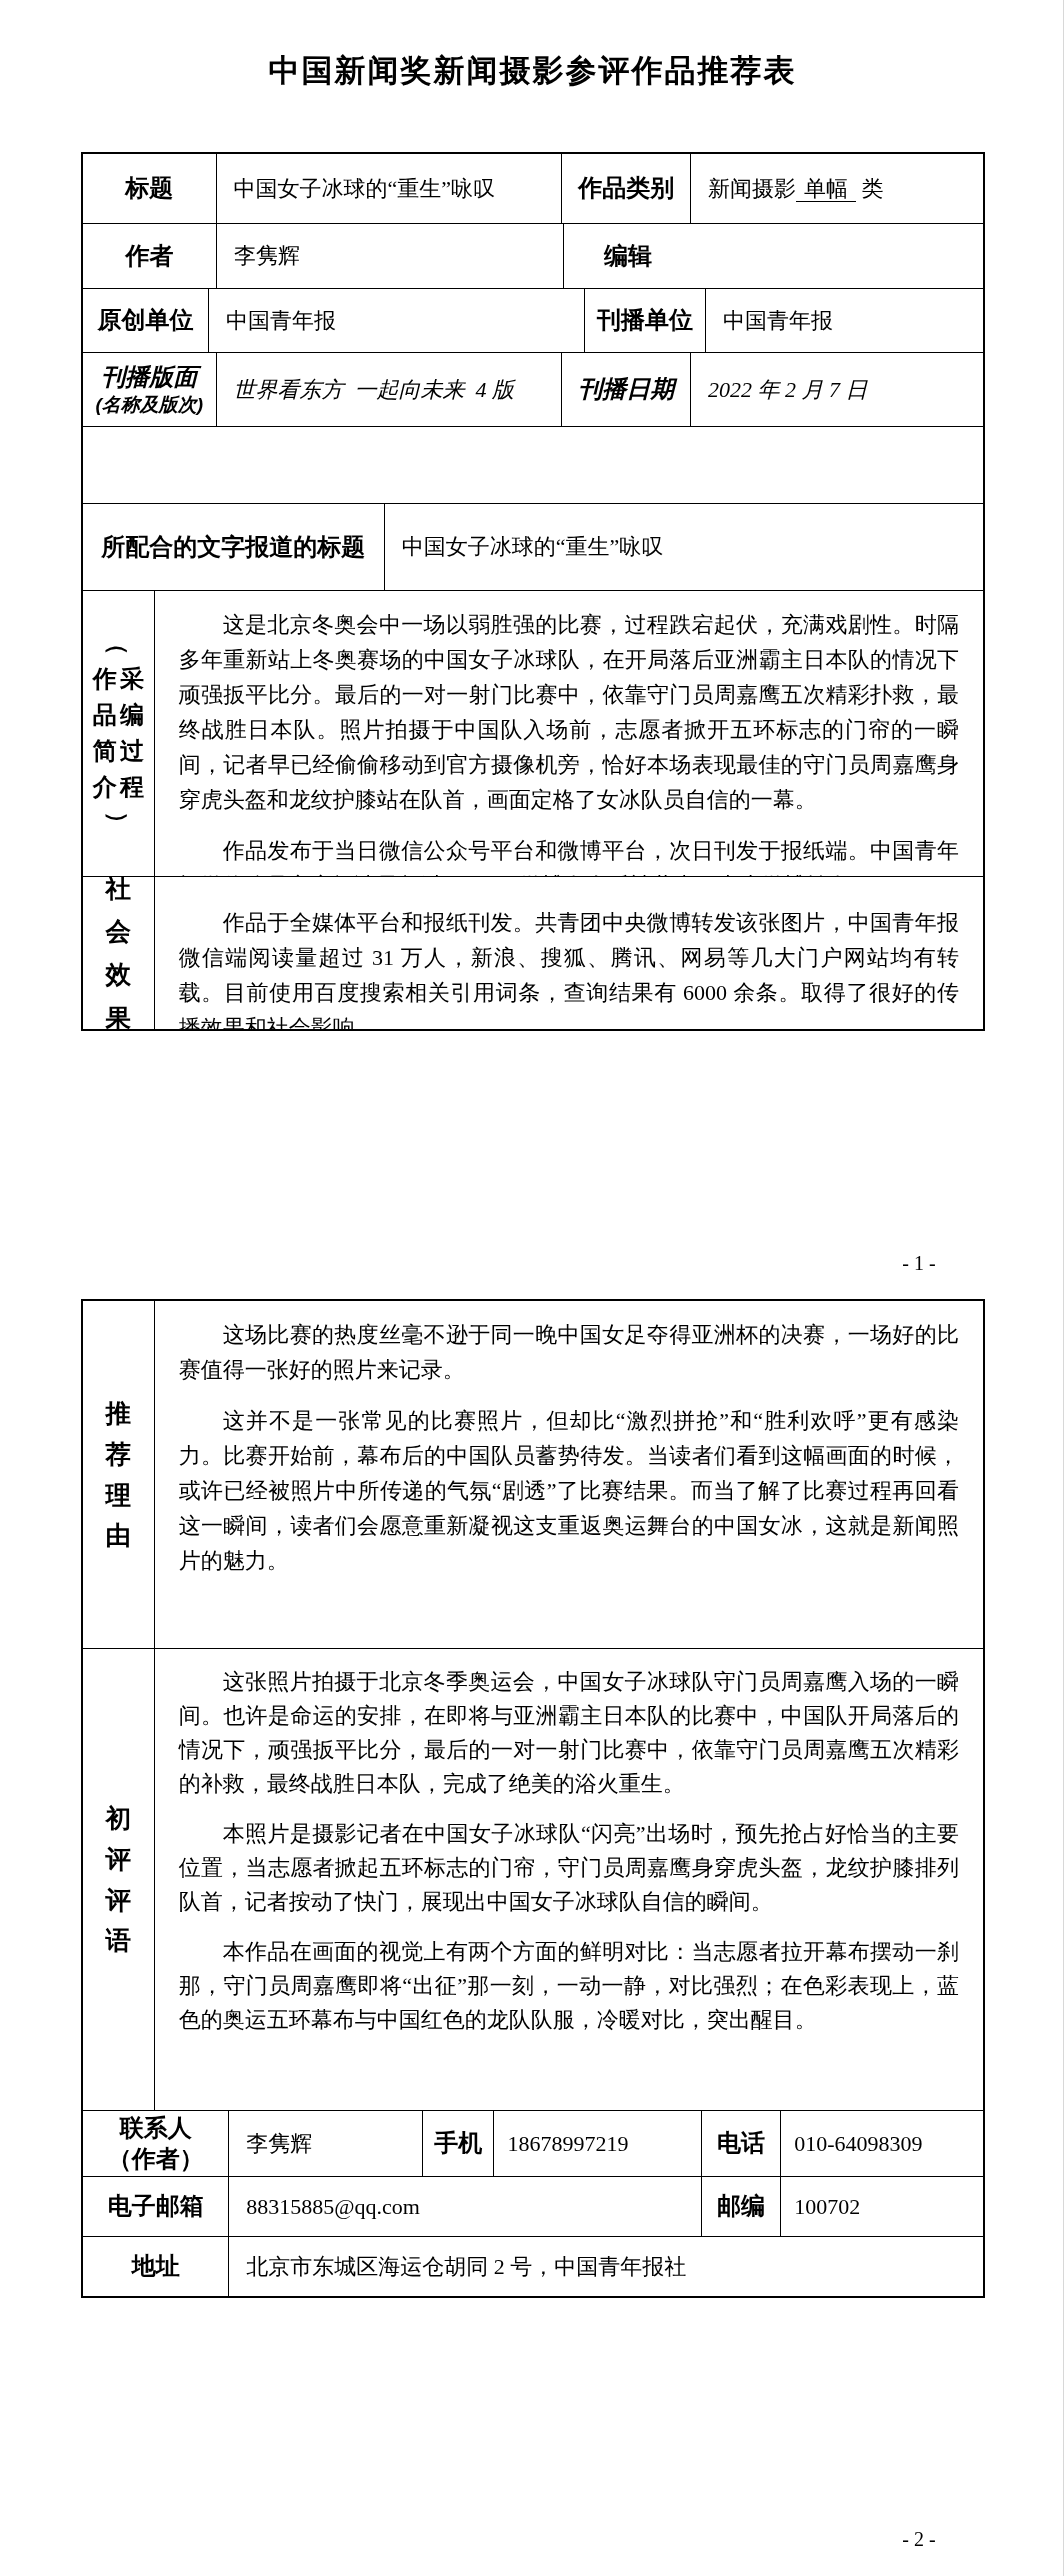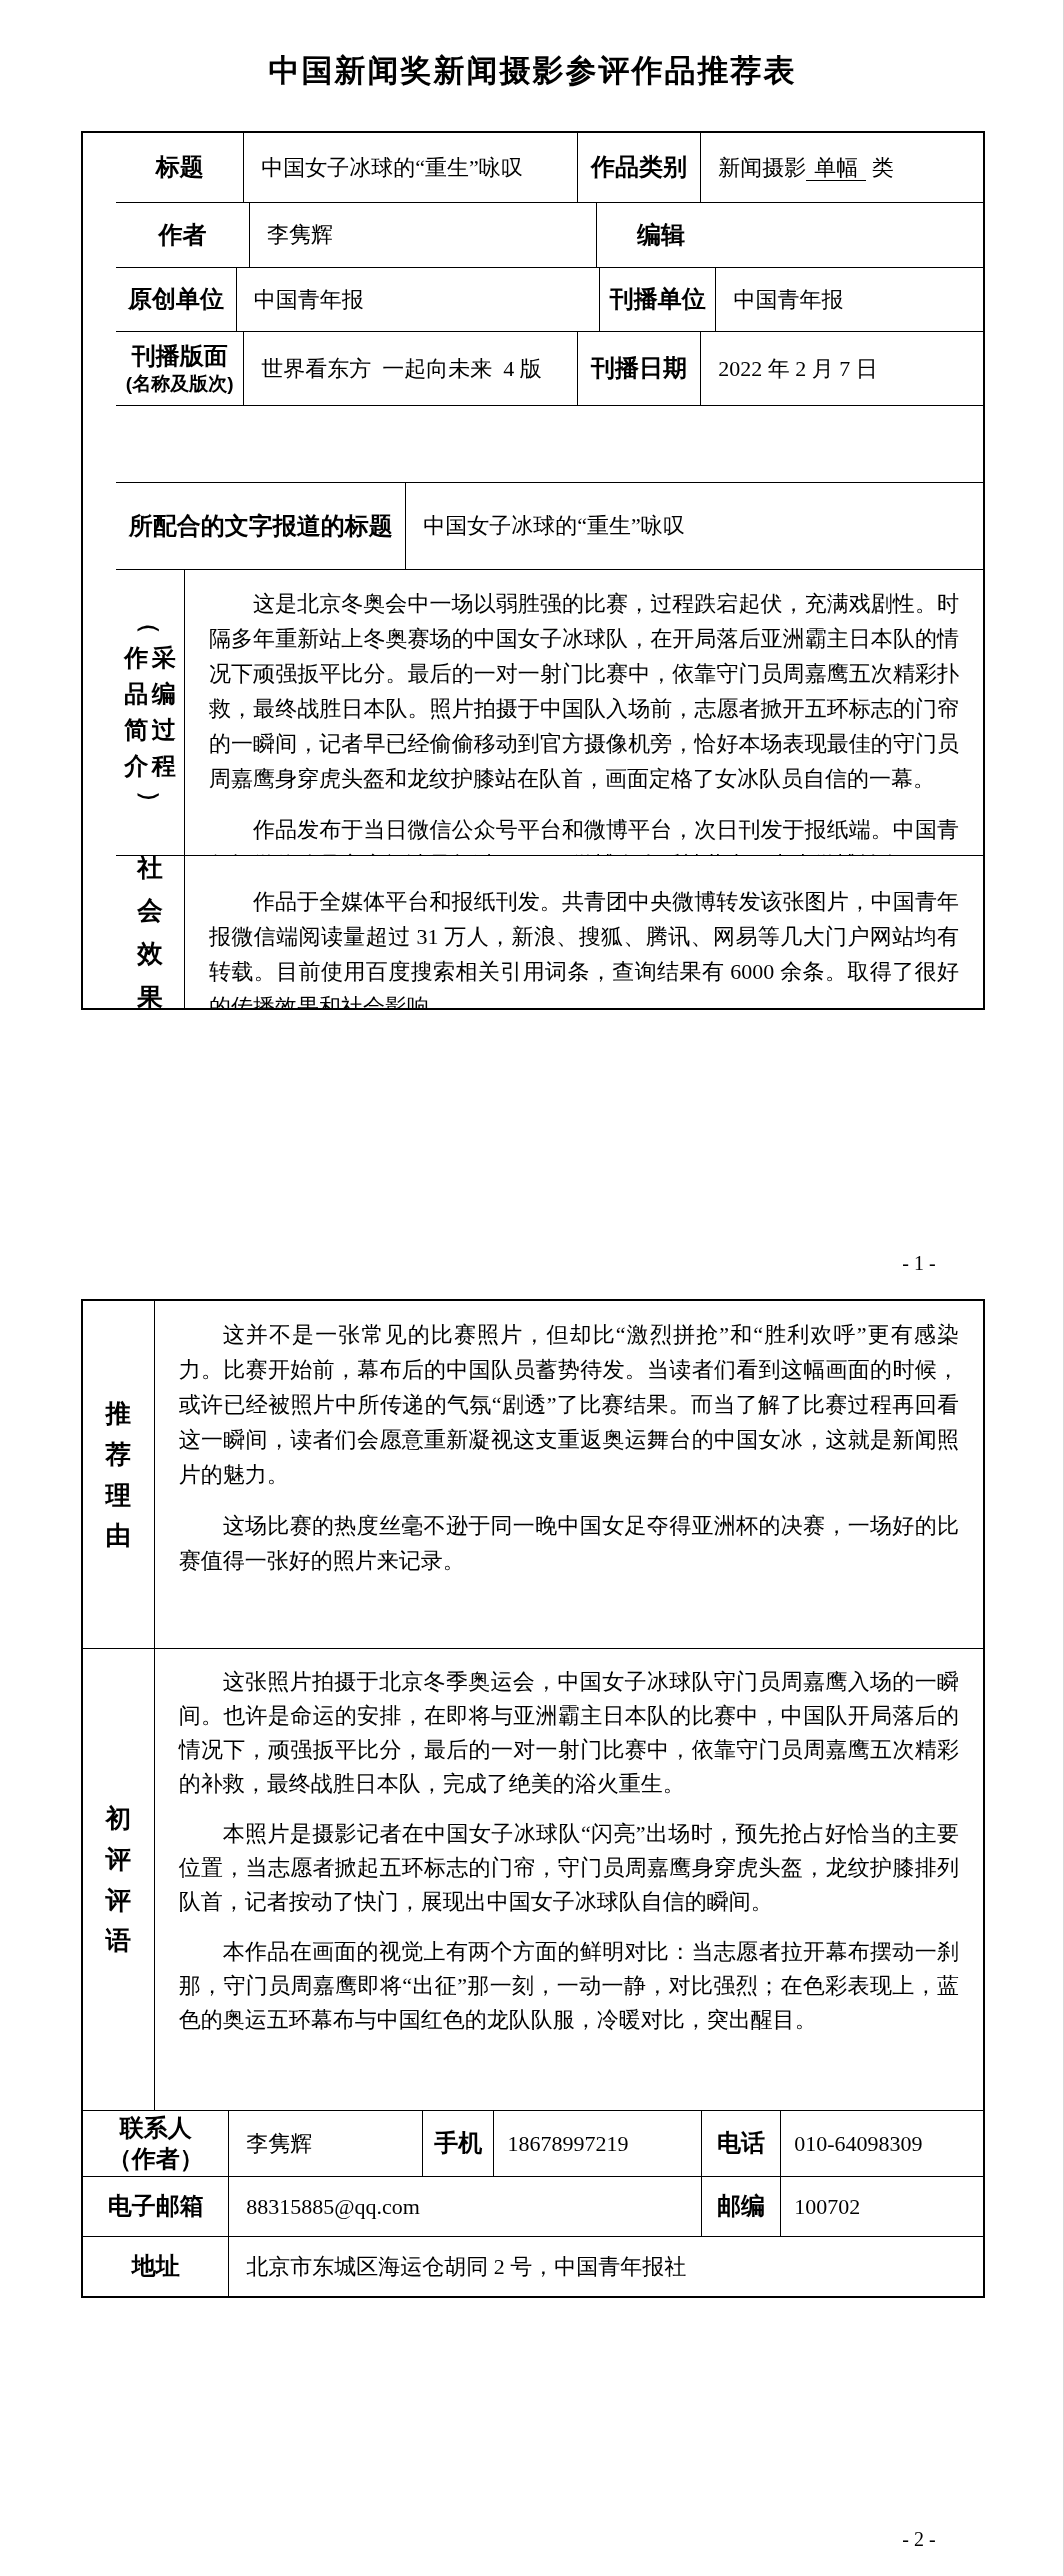--- a/index.html
+++ b/index.html
@@ -9,21 +9,21 @@
   }
   .scan-edge { position:absolute; top:0; right:0; width:2px; height:2576px; background:#d8d8d8; }
 
   .doc-title {
     position:absolute; top:50px; left:0; width:100%;
     text-align:center; font-size:31px; font-weight:bold; letter-spacing:2px;
     font-family:"Liberation Serif", serif;
   }
 
   .tbl { position:absolute; left:81px; width:904px; border:2px solid #000; box-sizing:border-box; background:#fff; }
-  .tbl1 { top:131px;padding-left:33px; }
+  .tbl1 { top:152px; }
   .tbl2 { top:1299px; }
 
   .trow { display:flex; box-sizing:border-box; border-top:1.3px solid #000; }
   .trow:first-child { border-top:none; }
 
   .cell {
     box-sizing:border-box; border-left:1.3px solid #000;
     display:flex; flex-direction:column; justify-content:center; overflow:hidden;
   }
   .cell:first-child { border-left:none; }
@@ -89,21 +89,21 @@
       <div class="cell lbl" style="width:129px;">编辑</div>
     </div>
 
     <div class="trow" style="height:64px;">
       <div class="cell lbl" style="width:133px;">原创单位</div>
       <div class="cell val" style="width:347px;">中国青年报</div>
       <div class="cell lbl" style="width:129px;margin-left:48px;">刊播单位</div>
       <div class="cell val" style="width:294px;">中国青年报</div>
     </div>
 
-    <div class="trow" style="height:74px;">
+    <div class="trow" style="height:74px;font-style:italic;">
       <div class="cell lbl" style="width:133px;">
         <span>刊播版面</span>
         <span class="sub">(名称及版次)</span>
       </div>
       <div class="cell val" style="width:347px;">世界看东方  一起向未来  4 版</div>
       <div class="cell lbl" style="width:129px;">刊播日期</div>
       <div class="cell val" style="width:294px;">2022 年 2 月 7 日</div>
     </div>
 
     <div class="trow" style="height:77px;">
@@ -155,22 +155,22 @@
     <div class="trow" style="height:347px;">
       <div class="cell lbl" style="width:71px;">
         <div class="vchars gap12">
           <span>推</span>
           <span>荐</span>
           <span>理</span>
           <span>由</span>
         </div>
       </div>
       <div class="cell body-cell" style="width:833px; justify-content:flex-start;">
+        <p>这场比赛的热度丝毫不逊于同一晚中国女足夺得亚洲杯的决赛，一场好的比赛值得一张好的照片来记录。</p>
         <p>这并不是一张常见的比赛照片，但却比“激烈拼抢”和“胜利欢呼”更有感染力。比赛开始前，幕布后的中国队员蓄势待发。当读者们看到这幅画面的时候，或许已经被照片中所传递的气氛“剧透”了比赛结果。而当了解了比赛过程再回看这一瞬间，读者们会愿意重新凝视这支重返奥运舞台的中国女冰，这就是新闻照片的魅力。</p>
-        <p>这场比赛的热度丝毫不逊于同一晚中国女足夺得亚洲杯的决赛，一场好的比赛值得一张好的照片来记录。</p>
         <div class="sign" style="margin-top:27px;">
           
           
           
         </div>
       </div>
     </div>
 
     <div class="trow tight" style="height:462px;">
       <div class="cell lbl" style="width:71px;">

